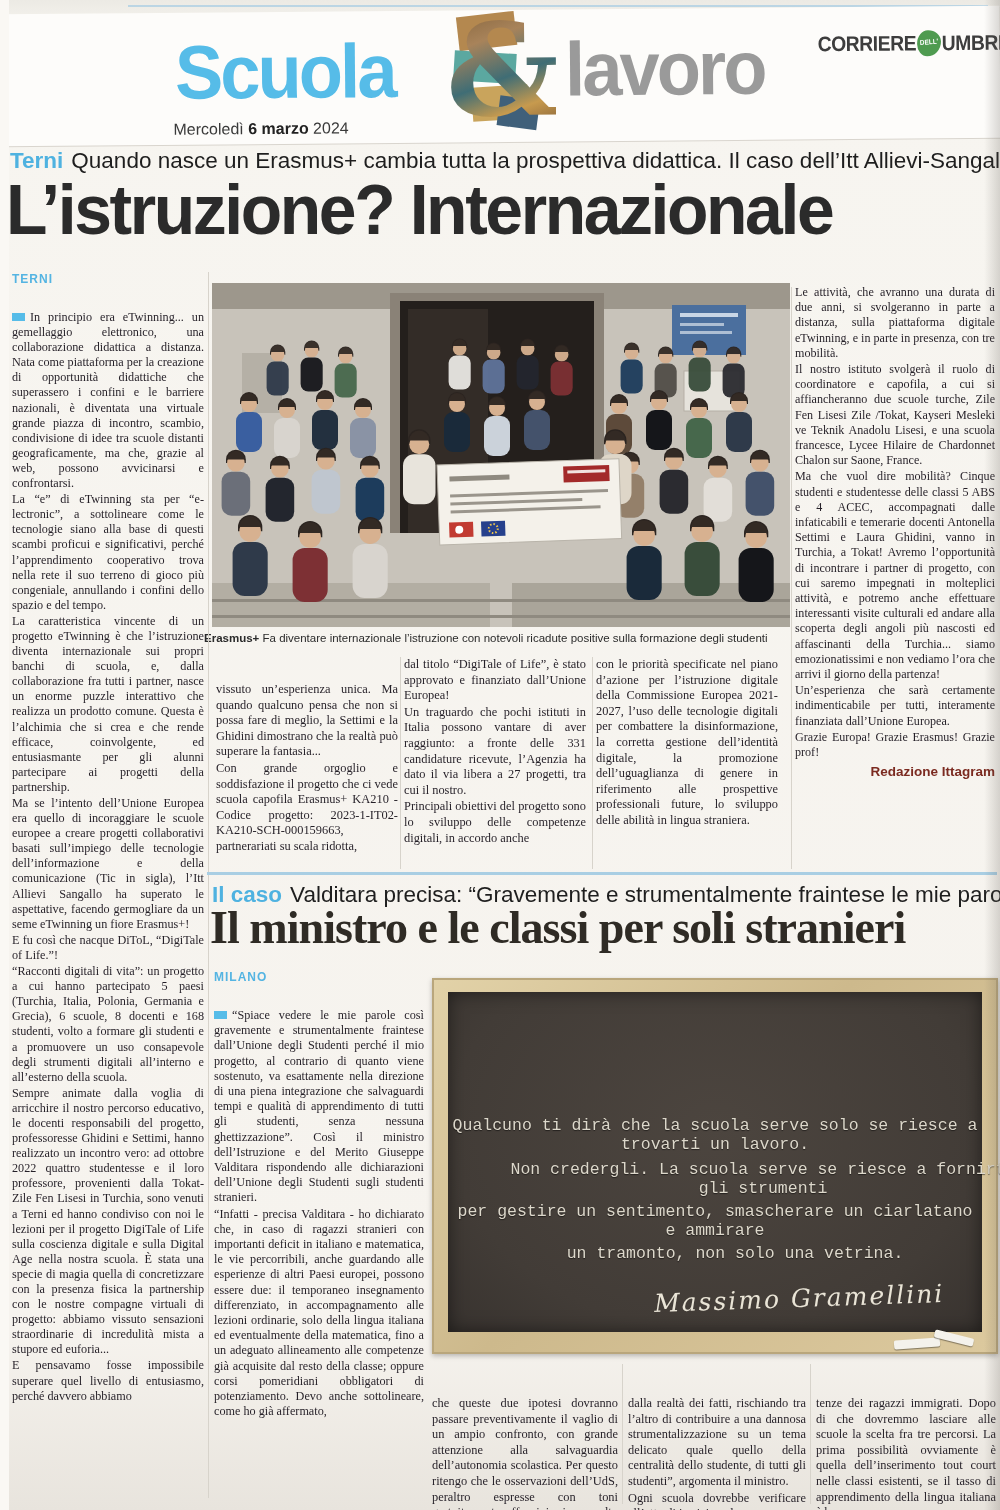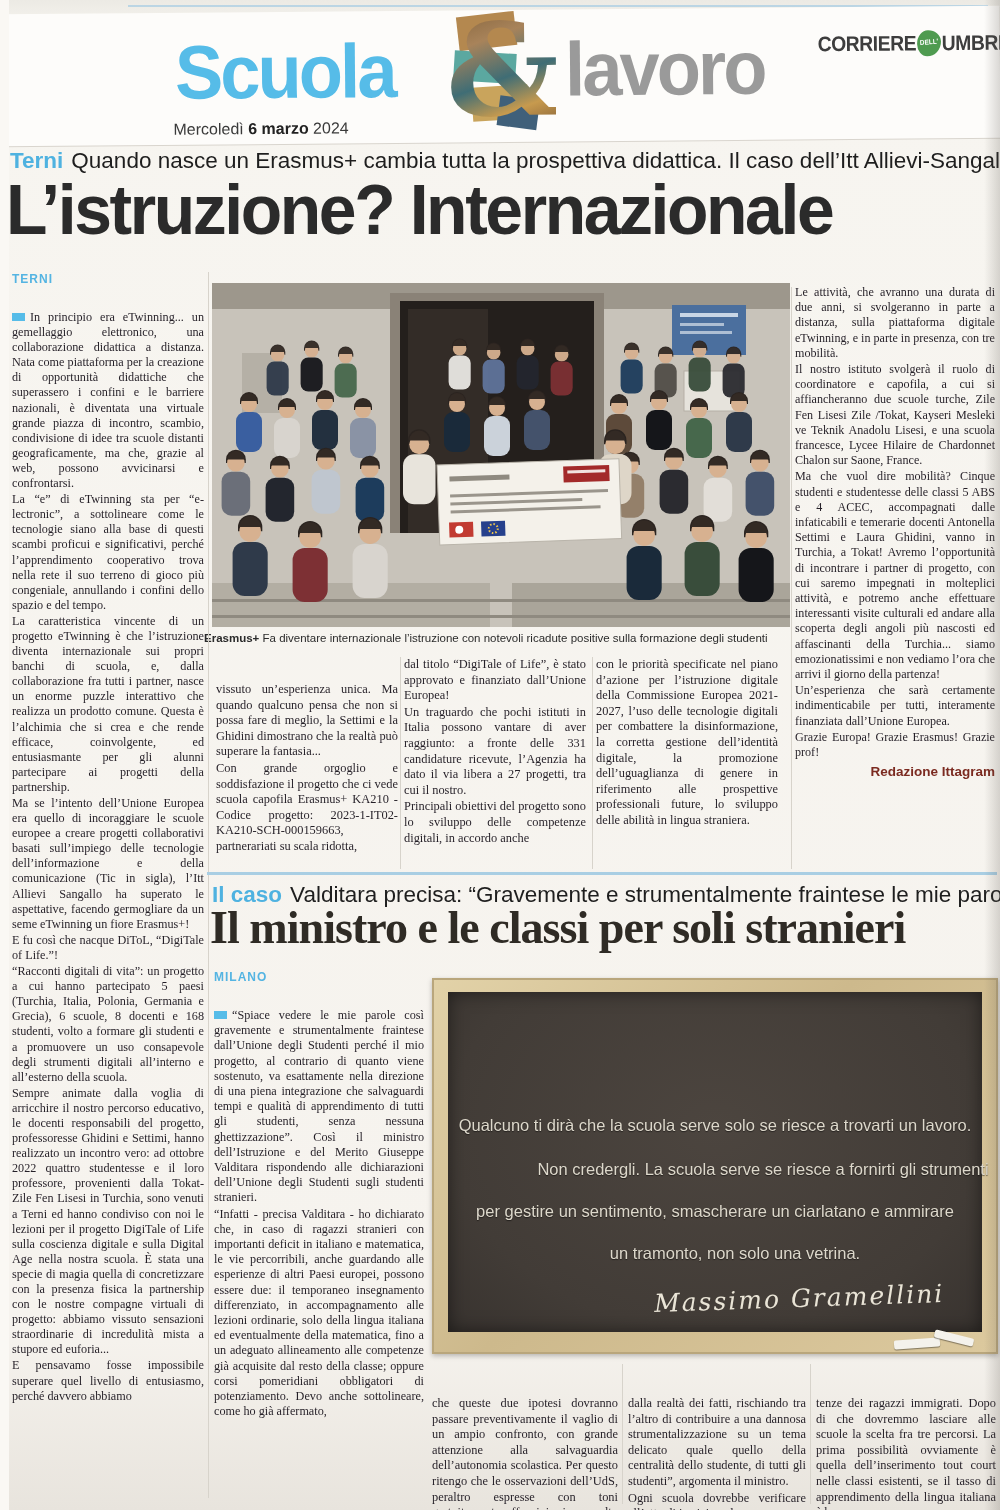--- a/index.html
+++ b/index.html
@@ -95,21 +95,21 @@
   .blackboard{position:absolute;left:432px;top:978px;width:566px;height:376px;
     background:linear-gradient(135deg,#e2d2a8 0%,#cdb98c 45%,#dcc99e 100%);
     box-shadow:inset 0 0 0 2px #b9a67c, 0 2px 5px rgba(0,0,0,.25);}
   .board-inner{position:absolute;left:16px;top:14px;right:16px;bottom:22px;
     background:radial-gradient(ellipse at 50% 40%,#4c453f 0%,#423c37 70%,#38332f 100%);
     box-shadow:inset 0 0 18px rgba(0,0,0,.5);}
   .board-title{position:absolute;left:0;top:64px;width:100%;text-align:center;
     font-family:"Liberation Sans",sans-serif;font-weight:bold;font-size:26px;letter-spacing:1px;
     color:#f2efe8;text-shadow:0 1px 2px rgba(0,0,0,.6);}
   .board-line{position:absolute;left:0;width:100%;text-align:center;
-    font-family:Liberation Sans, sans-serif;font-size:16.5px;color:#ddd8cb;
+    font-family:Liberation Mono, monospace;font-size:16.5px;color:#ddd8cb;
     text-shadow:0 1px 1px rgba(0,0,0,.5);}
   .bl0{top:124px;} .bl1{top:168px;padding-left:48px;} .bl2{top:210px;} .bl3{top:252px;padding-left:20px;}
   .board-sign{position:absolute;right:38px;top:292px;
     font-family:"DejaVu Serif",serif;font-style:italic;font-size:25px;color:#e9e4d6;
     transform:rotate(-2deg);letter-spacing:2px;}
   .chalk{position:absolute;background:#f4f2ec;border-radius:2px;box-shadow:0 1px 1px rgba(0,0,0,.4);}
   .chalk1{right:58px;bottom:6px;width:46px;height:9px;transform:rotate(-4deg);}
   .chalk2{right:24px;bottom:12px;width:40px;height:8px;transform:rotate(14deg);}
 
   .botcol{position:absolute;top:1362px;height:144px;}

